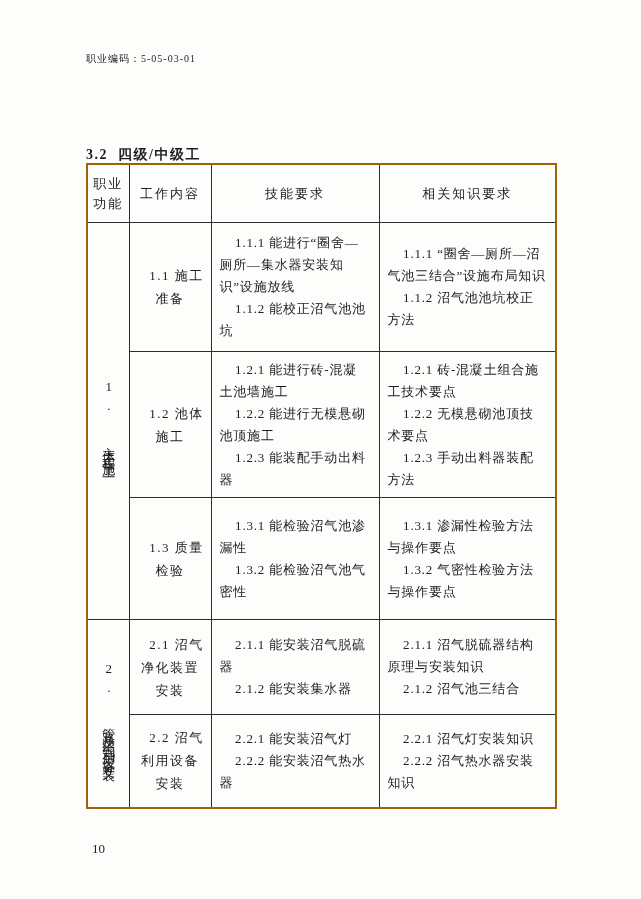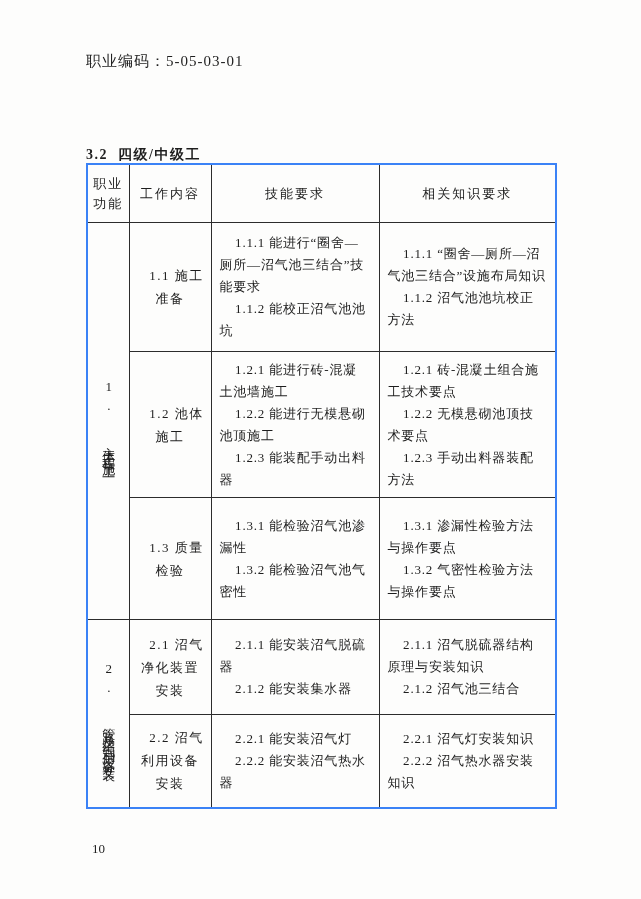--- a/index.html
+++ b/index.html
@@ -13,42 +13,42 @@
     height: 899px;
     background: #fdfdfc;
     font-family: "Liberation Serif", "DejaVu Serif", serif;
     color: #1e1e1e;
     overflow: hidden;
   }
   .occupation-code {
     position: absolute;
     left: 86px;
     top: 52px;
-    font-size: 15px;
+    font-size: 10px;
     letter-spacing: 1px;
     white-space: pre;
   }
   .section-heading {
     position: absolute;
     left: 86px;
     top: 126px;
     font-size: 14px;
     font-weight: bold;
     letter-spacing: 1.5px;
     white-space: pre;
     margin-top: 20px;
   }
   table.std-table {
     position: absolute;
     left: 86px;
     top: 163px;
     width: 469px;
     border-collapse: collapse;
     table-layout: fixed;
-    border: 2px solid #3b82f6;
+    border: 2px solid #a16207;
     font-size: 13px;
   }
   .std-table col.c-function  { width: 42px; }
   .std-table col.c-work      { width: 82px; }
   .std-table col.c-skill     { width: 168px; }
   .std-table col.c-knowledge { width: 177px; }
 
   .std-table th, .std-table td {
     border: 1px solid #2c2c2c;
     vertical-align: middle;
@@ -128,21 +128,21 @@
         <th>相关知识要求</th>
       </tr>
     </thead>
     <tbody>
       <tr class="r-prep">
         <td class="function-cell" rowspan="3">
           <span class="vertical-text">1. 主体工程施工</span>
         </td>
         <td class="work-cell">1.1 施工准备</td>
         <td class="items-cell">
-          <p>1.1.1 能进行“圈舍—厕所—沼气池三结合”技能要求</p>
+          <p>1.1.1 能进行“圈舍—厕所—集水器安装知识”设施放线</p>
           <p>1.1.2 能校正沼气池池坑</p>
         </td>
         <td class="items-cell">
           <p>1.1.1 “圈舍—厕所—沼气池三结合”设施布局知识</p>
           <p>1.1.2 沼气池池坑校正方法</p>
         </td>
       </tr>
       <tr class="r-body">
         <td class="work-cell">1.2 池体施工</td>
         <td class="items-cell">

